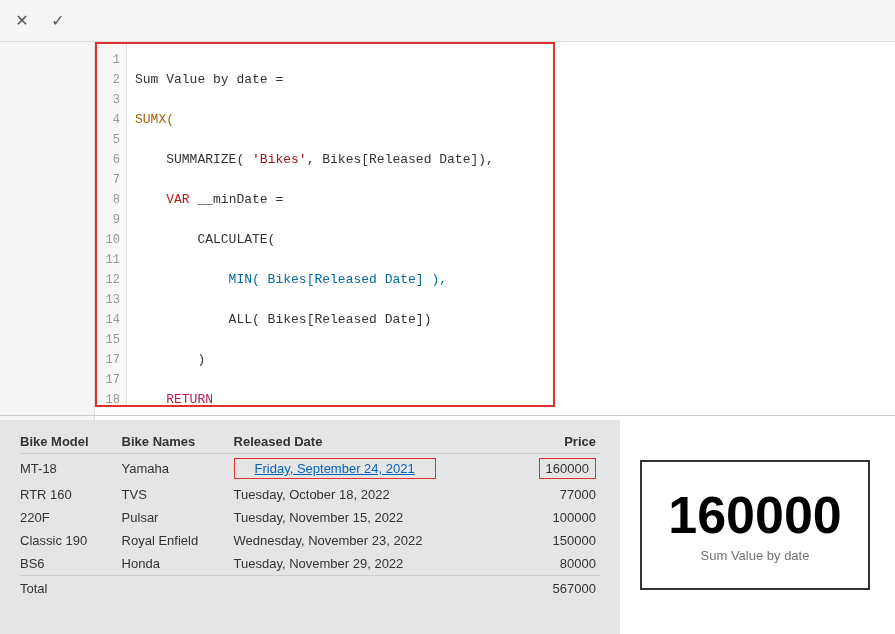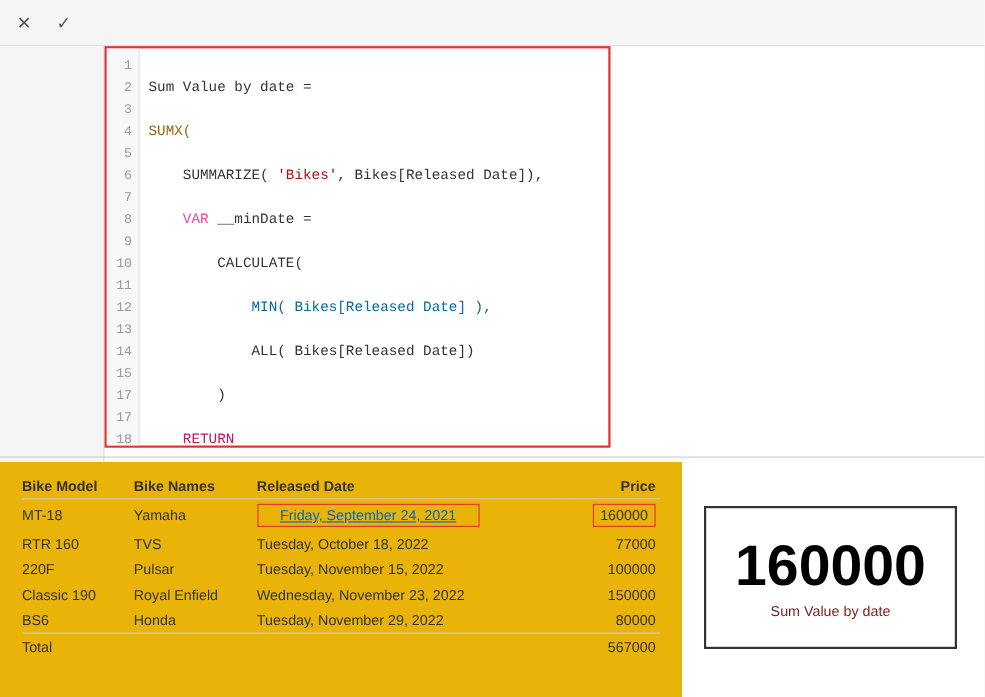--- a/index.html
+++ b/index.html
@@ -89,21 +89,21 @@
       color: #333;
     }
 
     
     .data-section {
       position: absolute;
       top: 420px;
       left: 0;
       width: 620px;
       height: 214px;
-      background: #eab308;
+      background: #e5e5e5;
       padding: 10px 20px;
     }
 
     table {
       border-collapse: collapse;
       font-size: 13px;
       width: 580px;
     }
 
     table th {
@@ -162,21 +162,21 @@
 
     .kpi-value {
       font-size: 52px;
       font-weight: 700;
       color: #000;
       line-height: 1.1;
     }
 
     .kpi-label {
       font-size: 13px;
-      color: #7f1d1d;
+      color: #737373;
       margin-top: 4px;
     }
 
     
     .left-sidebar {
       position: absolute;
       top: 42px;
       left: 0;
       width: 95px;
       height: 380px;
@@ -225,21 +225,21 @@
           <div>14</div>
           <div>15</div>
         <div>17</div>
           <div>17</div>
           <div>18</div>
       </div>
       <div class="code-content">
 <div class="code-line"><span style="color:#333">Sum Value by date = </span></div>
 <div class="code-line"><span style="color:#a16207">SUMX(</span></div>
 <div class="code-line"><span style="color:#333">    SUMMARIZE( </span><span style="color:#a31515">'Bikes'</span><span style="color:#333">, Bikes[Released Date]),</span></div>
-<div class="code-line"><span style="color:#ec4899">    VAR </span><span style="color:#333">__minDate =</span></div>
+<div class="code-line"><span style="color:#b91c1c">    VAR </span><span style="color:#333">__minDate =</span></div>
 <div class="code-line"><span style="color:#333">        CALCULATE(</span></div>
 <div class="code-line"><span style="color:#0369a1">            MIN( Bikes[Released Date] ),</span></div>
 <div class="code-line"><span style="color:#333">            ALL( Bikes[Released Date])</span></div>
 <div class="code-line"><span style="color:#333">        )</span></div>
 <div class="code-line"><span style="color:#be185d">    RETURN</span></div>
 
 
 
 
 

